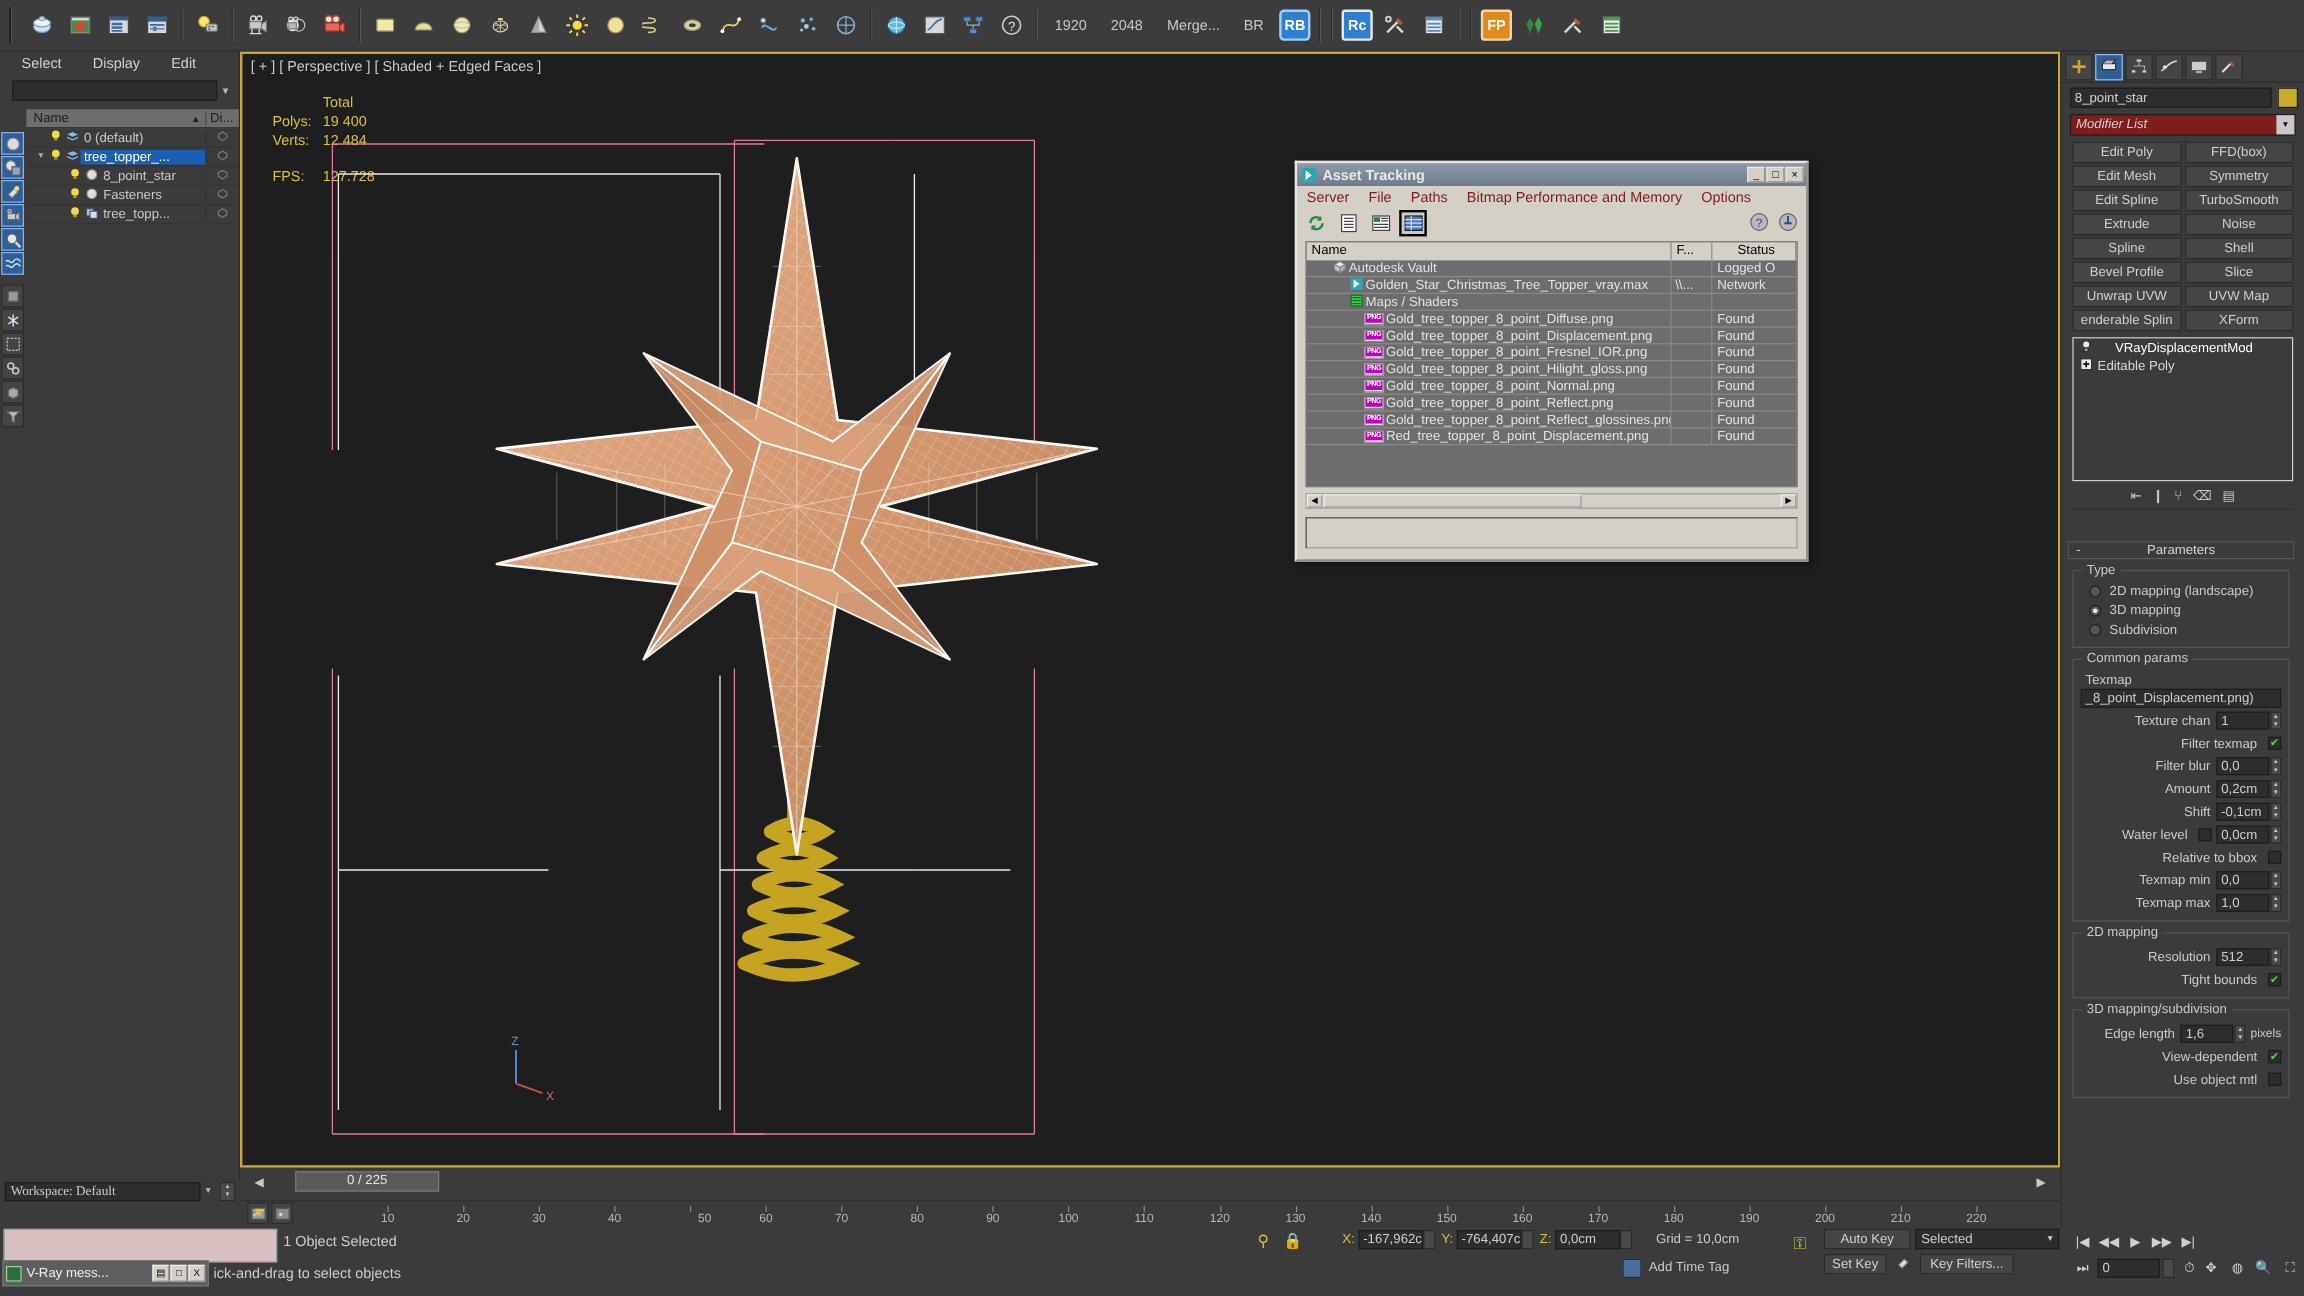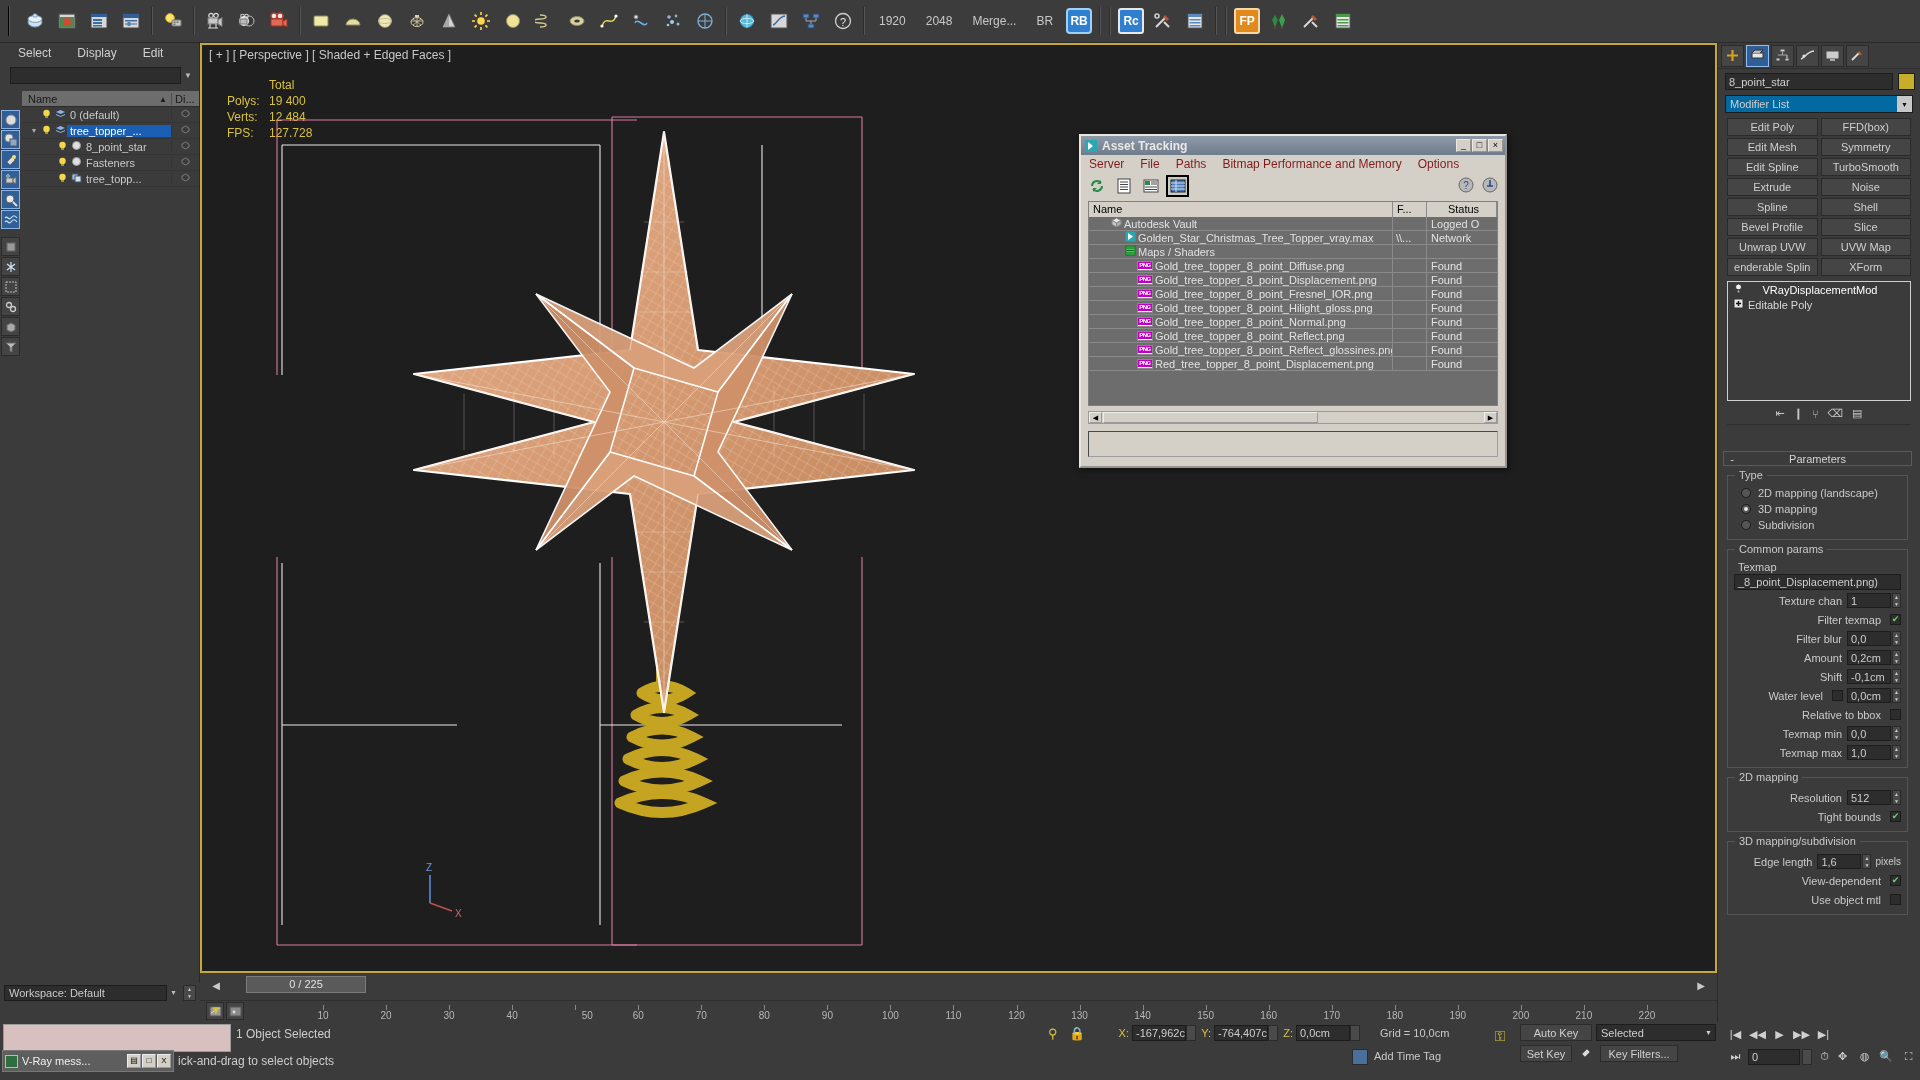--- a/index.html
+++ b/index.html
@@ -84,21 +84,21 @@
     position: absolute; left: 200px; top: 43px; width: 1517px; height: 930px;
     background: #1e1e1e; border: 2px solid #c8a63a;
   }
   #vp-label {
     position: absolute; left: 7px; top: 3px; font-size: 12px; color: #c8c8c8;
   }
   #vp-stats { position: absolute; left: 25px; top: 32px; font-size: 12px; color: #d8c23c; line-height: 16px; }
   #vp-stats .hdr { padding-left: 42px; }
   #vp-stats .row span.k { display: inline-block; width: 42px; }
   #vp-stats .row span.v { display: inline-block; }
-  #vp-stats .fps { }
+  #vp-stats .fps { margin-top: 14px; }
 
   
   #asset-dlg {
     position: absolute; left: 877px; top: 89px; width: 428px; height: 334px;
     background: #d4d0c8; border: 2px outset #e8e6e0;
     box-shadow: 2px 2px 6px rgba(0,0,0,.5);
   }
   #ad-title {
     height: 19px; background: linear-gradient(#8e9aa8, #6f7c8c);
     display: flex; align-items: center; padding: 0 2px 0 3px;
@@ -166,22 +166,22 @@
   }
   .cp-tab.sel { background: #2f5f96; border-color: #93bdf0; }
   #cp-name-row { height: 22px; display: flex; align-items: center; padding: 3px 5px 0 7px; gap: 5px; }
   #cp-name {
     flex: 1; height: 17px; background: #2d2d2d; border: 1px solid #1c1c1c;
     color: #cfcfcf; font-size: 11px; padding: 0 3px; font-family: "Liberation Sans", sans-serif;
   }
   #cp-color { width: 17px; height: 17px; border: 1px solid #1c1c1c; }
   #cp-modlist-row { padding: 4px 7px 0 7px; }
   #cp-modlist {
-    height: 18px; background: #0369a1; border: 1px solid #1c1c1c;
-    display: flex; align-items: center; color: #cfcfcf; font-size: 11px; padding-left: 4px; cursor: pointer;
+    height: 18px; background: #7f1d1d; border: 1px solid #1c1c1c;
+    display: flex; align-items: center; color: #cfcfcf; font-size: 11px; padding-left: 4px; cursor: pointer; font-style: italic;
   }
   #cp-modlist .cap { flex: 1; }
   #cp-modlist .arr {
     width: 15px; height: 16px; background: #c8c8c8; color: #111;
     display: flex; align-items: center; justify-content: center; font-size: 7px;
   }
   #cp-modbtns { padding: 5px 9px 0 9px; display: grid; grid-template-columns: 1fr 1fr; gap: 2px 3px; }
   .mod-btn {
     height: 18px; background: #454545; border: 1px solid #2a2a2a;
     color: #cfcfcf; font-size: 11px; display: flex; align-items: center;
@@ -244,21 +244,21 @@
     margin-left: 4px; flex: none; color: #5fd35f; font-size: 9px; text-align: center; line-height: 9px;
   }
   .prm.chk .pl { flex: 1; }
 
   
   #track-bar {
     position: absolute; left: 0; top: 983px; width: 1717px; height: 19px;
     background: #3b3b3b; display: flex; align-items: center;
   }
   #tb-left { width: 200px; height: 19px; display: flex; align-items: center; padding: 0 4px; }
-  #tb-ws { flex: 1; height: 16px; background: #2d2d2d; border: 1px solid #1c1c1c; color: #cacaca; font-size: 11px; padding-left: 4px; line-height: 14px; display:flex;align-items:center; }
+  #tb-ws { flex: 1; height: 16px; background: #2d2d2d; border: 1px solid #1c1c1c; color: #cacaca; font-size: 11px; padding-left: 4px; line-height: 14px; display:flex;align-items:center;font-family:Liberation Serif, serif; }
   #tb-ws-arr { width: 13px; text-align: center; font-size: 7px; color: #bbb; }
   #tb-spin { width: 13px; height: 16px; background: #4a4a4a; border: 1px solid #2a2a2a; margin-left: 3px; display:flex;flex-direction:column;align-items:center;justify-content:space-around;font-size:5px;color:#ccc; }
   #slider-bar {
     position: absolute; left: 200px; top: 975px; width: 1517px; height: 24px;
   }
   #slider-track { position: absolute; left: 8px; right: 8px; top: 2px; height: 18px; display: flex; align-items: center; }
   #sl-prev, #sl-next { width: 16px; height: 16px; color: #c9c9c9; font-size: 10px; text-align: center; line-height: 15px; cursor: pointer; }
   #sl-thumb {
     position: absolute; left: 46px; top: 1px; width: 120px; height: 17px;
     background: #5a5a5a; border: 1px solid #7b7b7b; color: #e2e2e2;

